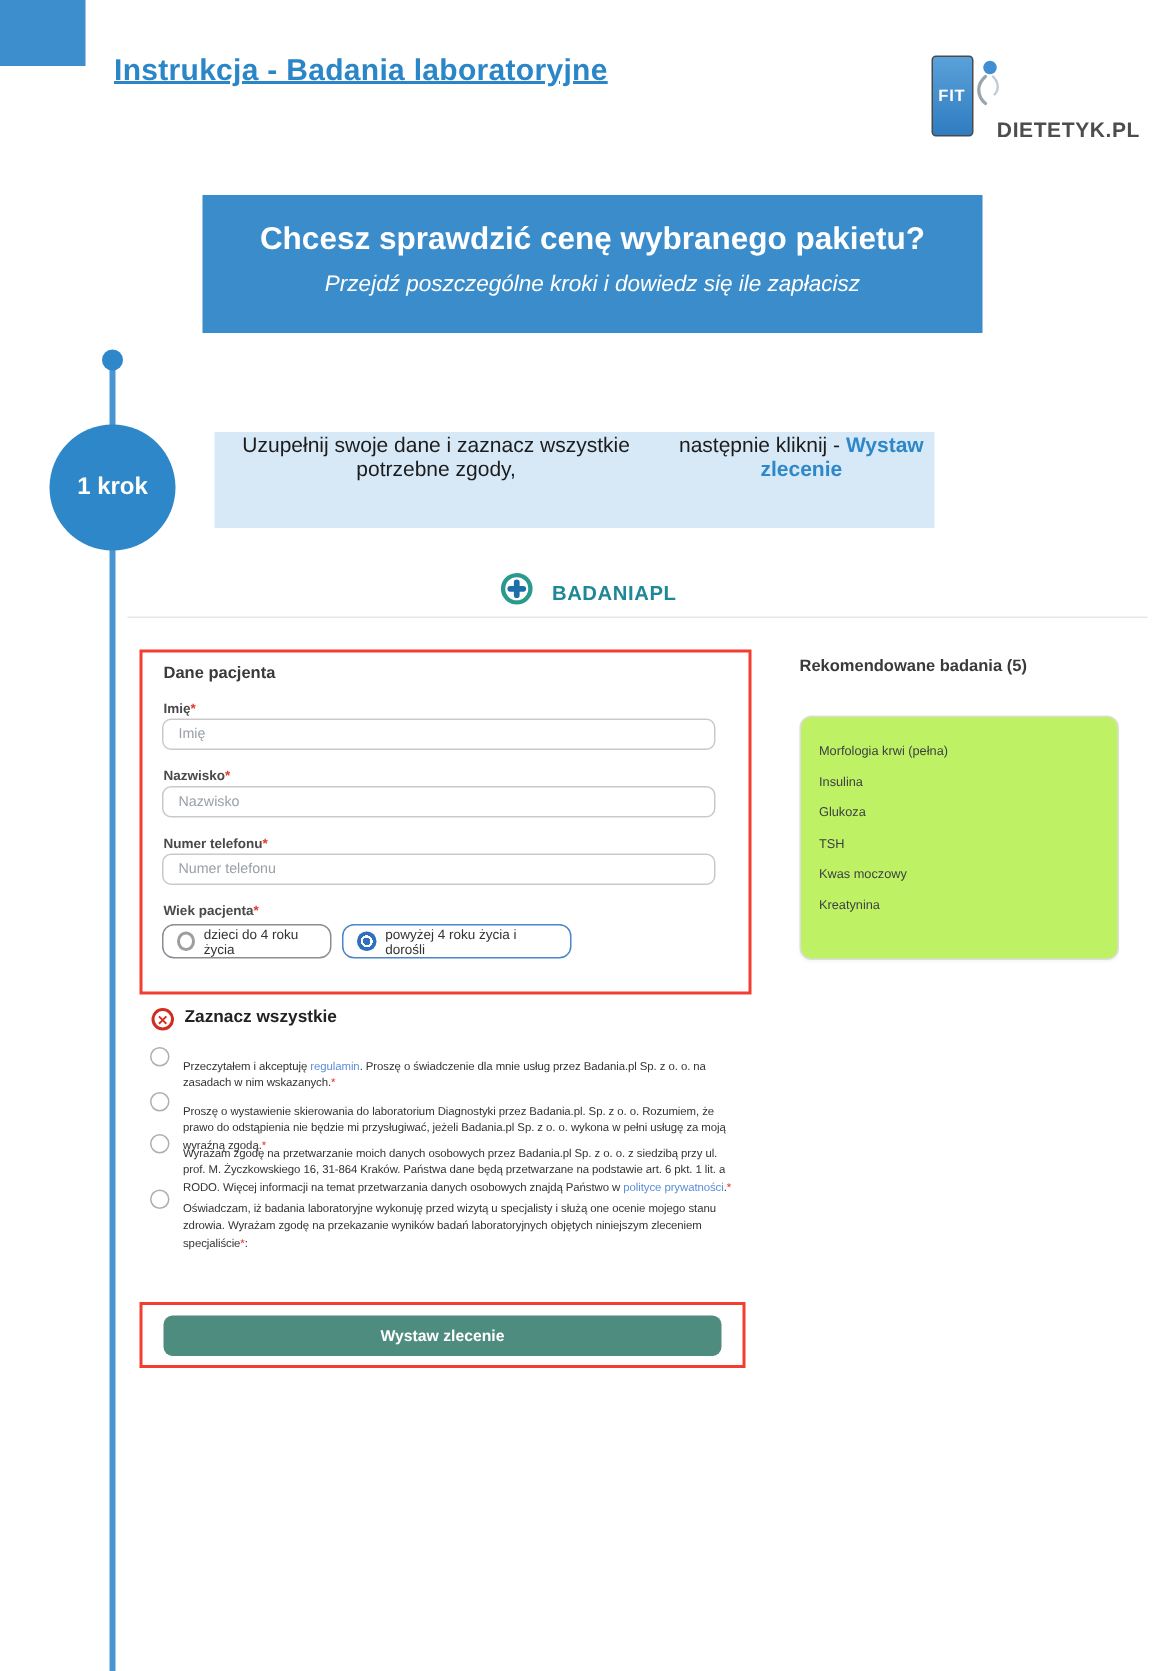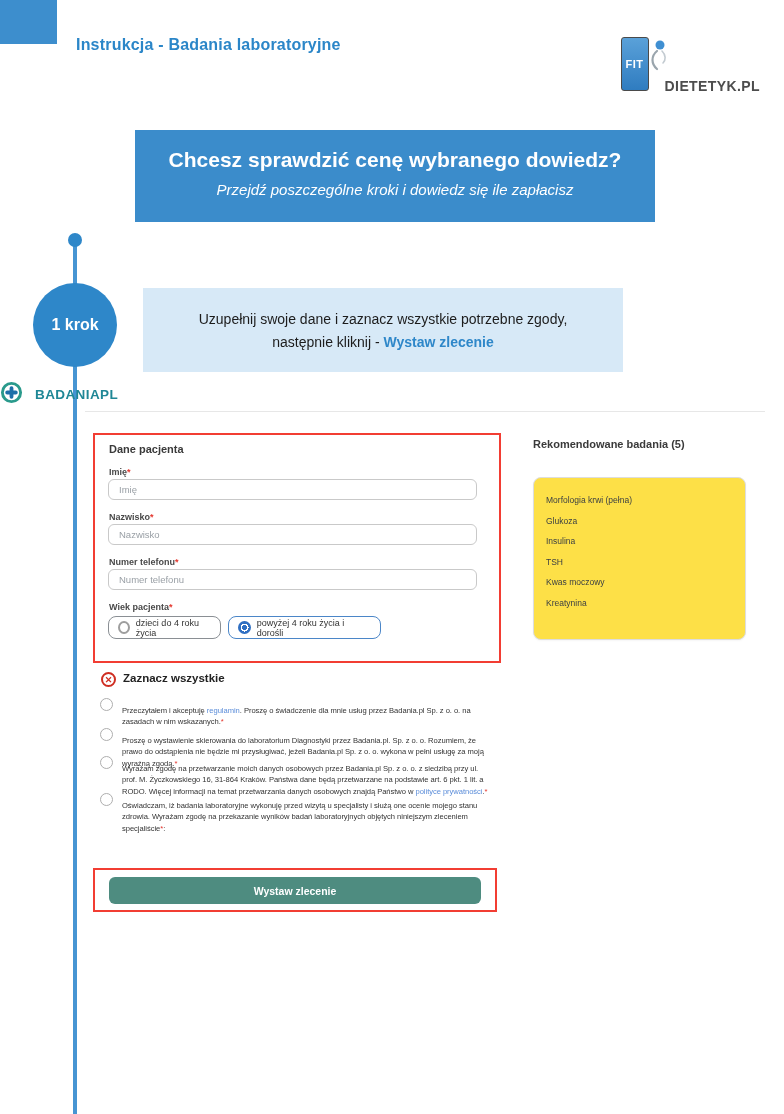--- a/index.html
+++ b/index.html
@@ -2,45 +2,45 @@
 <html><head>
 <meta charset="utf-8">
 <style>
   html,body{margin:0;padding:0;background:#fff;}
   .page{position:relative;width:784px;height:1114px;background:#fff;overflow:hidden;
         font-family:"Liberation Sans",sans-serif;}
   .abs{position:absolute;}
 
   
   .corner-square{left:0;top:31;width:57px;height:44px;background:#3d8ecd;}
-  .page-title{left:76px;top:36px;font-size:16px;font-weight:bold;color:#2b86c8;letter-spacing:.2px;}
+  .page-title{left:76px;top:36px;font-size:20px;font-weight:bold;color:#2b86c8;letter-spacing:.2px;text-decoration:underline;}
   .logo{right:24px;top:34px;display:flex;align-items:center;}
   .logo-fit{background:linear-gradient(#5aa1d9,#2f7cc0);border:1px solid #4a4a4a;border-radius:3px;
             color:#fff;font-weight:bold;font-size:11px;padding:20px 4px;letter-spacing:.5px;}
   .logo-person{margin:0 -4px 0 -2px;position:relative;top:-6px;}
   .logo-rest{color:#4d4d4d;font-size:14px;font-weight:600;letter-spacing:.4px;margin-top:44px;}
 
   
   .banner{left:135px;top:130px;width:520px;height:92px;background:#3b8ccb;color:#fff;text-align:center;}
   .banner-h{margin-top:18px;font-size:21px;font-weight:bold;}
   .banner-sub{margin-top:9px;font-size:15px;font-style:italic;font-weight:400;}
 
   
   .tl-dot{left:68px;top:233px;width:14px;height:14px;border-radius:50%;background:#2e87c9;}
   .tl-line{left:73px;top:246px;width:4px;height:868px;background:#4795d3;}
   .step-circle{left:33px;top:283px;width:84px;height:84px;border-radius:50%;background:#2e87c9;
                color:#fff;font-size:16px;font-weight:bold;display:flex;align-items:center;justify-content:center;}
 
   
-  .note-box{left:143px;top:288px;width:480px;height:84px;background:#d7e9f7;color:#1c1c1c;
-            font-size:14px;text-align:center;display:flex;flex-direction:column;justify-content:center;gap:7px;}
+  .note-box{left:143px;top:288px;width:480px;height:64px;background:#d7e9f7;color:#1c1c1c;
+            font-size:14px;text-align:center;display:flex;flex-direction:row;justify-content:center;gap:7px;}
   .note-hl{color:#2e87c9;font-weight:bold;}
 
   
-  .bdn-logo{left:0;top:381px;width:784px;display:flex;align-items:center;gap:12px;}
+  .bdn-logo{left:0;top:381px;width:784px;display:flex;align-items:center;justify-content:center;gap:12px;}
   .bdn-text{color:#1f8796;font-weight:bold;font-size:13.5px;letter-spacing:.4px;}
   .rule{left:85px;top:411px;width:680px;height:1px;background:#e7e7e7;}
 
   
   .form-box{left:93px;top:433px;width:404px;height:226px;border:2px solid #f23d33;background:#fff;}
   .form-title{left:14px;top:8px;font-size:11px;font-weight:bold;color:#3a3a3a;}
   .fld-label{font-size:9px;font-weight:bold;color:#494949;}
   .star{color:#e4372e;}
   .lbl1{left:14px;top:32px;}.lbl2{left:14px;top:77px;}.lbl3{left:14px;top:122px;}.lbl4{left:14px;top:167px;}
   .inp{left:13px;width:369px;height:21px;border:1px solid #c9c9c9;border-radius:6px;padding:0 10px;
@@ -51,21 +51,21 @@
         padding:0 9px;font-size:9px;color:#333;background:#fff;box-sizing:border-box;cursor:pointer;}
   .pill-off{left:13px;width:113px;border:1.5px solid #8a8f94;}
   .pill-on{left:133px;width:153px;border:1.5px solid #4b86c8;}
   .radio-off{width:13px;height:13px;border-radius:50%;border:2px solid #9e9e9e;background:#fff;box-sizing:border-box;}
   .radio-on{width:13px;height:13px;border-radius:50%;
             background:radial-gradient(circle,#2f6fc2 0 2.5px,#fff 2.5px 4px,#2f6fc2 4px 7px);}
 
   
   .rec-title{left:533px;top:438px;font-size:11px;font-weight:bold;color:#3a3a3a;}
   .rec-card{left:533px;top:477px;width:213px;height:163px;border:1px solid #ddd;border-radius:8px;
-            background:#fde047;box-shadow:0 1px 2px rgba(0,0,0,.04);padding:12px 6px 0 12px;box-sizing:border-box;}
+            background:#bef264;box-shadow:0 1px 2px rgba(0,0,0,.04);padding:12px 6px 0 12px;box-sizing:border-box;}
   .rec-item{font-size:8.5px;color:#3c4043;line-height:20.5px;white-space:nowrap;}
 
   
   .consents{left:93px;top:670px;width:404px;}
   .x-icon{position:absolute;left:8px;top:2px;width:15px;height:15px;border:2px solid #cf2e22;border-radius:50%;
           color:#cf2e22;font-size:9px;font-weight:bold;display:flex;align-items:center;justify-content:center;box-sizing:border-box;}
   .select-all{position:absolute;left:30px;top:2px;font-size:11.5px;font-weight:bold;color:#222;}
   .chk-row{position:absolute;left:0;width:404px;}
   .chk-circle{position:absolute;left:7px;top:1px;width:13px;height:13px;border:1.5px solid #aeaeae;
               border-radius:50%;background:#fff;box-sizing:border-box;cursor:pointer;}
@@ -91,21 +91,21 @@
       <svg width="22" height="34" viewBox="0 0 22 34">
         <circle cx="13" cy="6" r="4.5" fill="#3f8fd2"></circle>
         <path d="M10 12 C4 17 4 25 10 30" fill="none" stroke="#9aa5ad" stroke-width="2.2" stroke-linecap="round"></path>
         <path d="M15 12 C19 16 19 21 16 24" fill="none" stroke="#c3cbd1" stroke-width="1.6" stroke-linecap="round"></path>
       </svg>
     </span>
     <span class="logo-rest">DIETETYK.PL</span>
   </div>
 
   <div class="abs banner">
-    <div class="banner-h">Chcesz sprawdzić cenę wybranego dowiedz?</div>
+    <div class="banner-h">Chcesz sprawdzić cenę wybranego pakietu?</div>
     <div class="banner-sub">Przejdź poszczególne kroki i dowiedz się ile zapłacisz</div>
   </div>
 
   <div class="abs tl-line"></div>
   <div class="abs tl-dot"></div>
   <div class="abs step-circle">1 krok</div>
 
   <div class="abs note-box">
     <div>Uzupełnij swoje dane i zaznacz wszystkie potrzebne zgody,</div>
     <div><span>następnie kliknij - </span><span class="note-hl">Wystaw zlecenie</span></div>
@@ -141,22 +141,22 @@
     </div>
     <div class="abs pill pill-on">
       <span class="radio-on"></span>
       <span>powyżej 4 roku życia i dorośli</span>
     </div>
   </div>
 
   <div class="abs rec-title">Rekomendowane badania (5)</div>
   <div class="abs rec-card">
     <div class="rec-item">Morfologia krwi (pełna)</div>
+    <div class="rec-item">Insulina</div>
     <div class="rec-item">Glukoza</div>
-    <div class="rec-item">Insulina</div>
     <div class="rec-item">TSH</div>
     <div class="rec-item">Kwas moczowy</div>
     <div class="rec-item">Kreatynina</div>
   </div>
 
   <div class="abs consents">
     <span class="x-icon">✕</span>
     <span class="select-all">Zaznacz wszystkie</span>
 
     <div class="chk-row r1">

